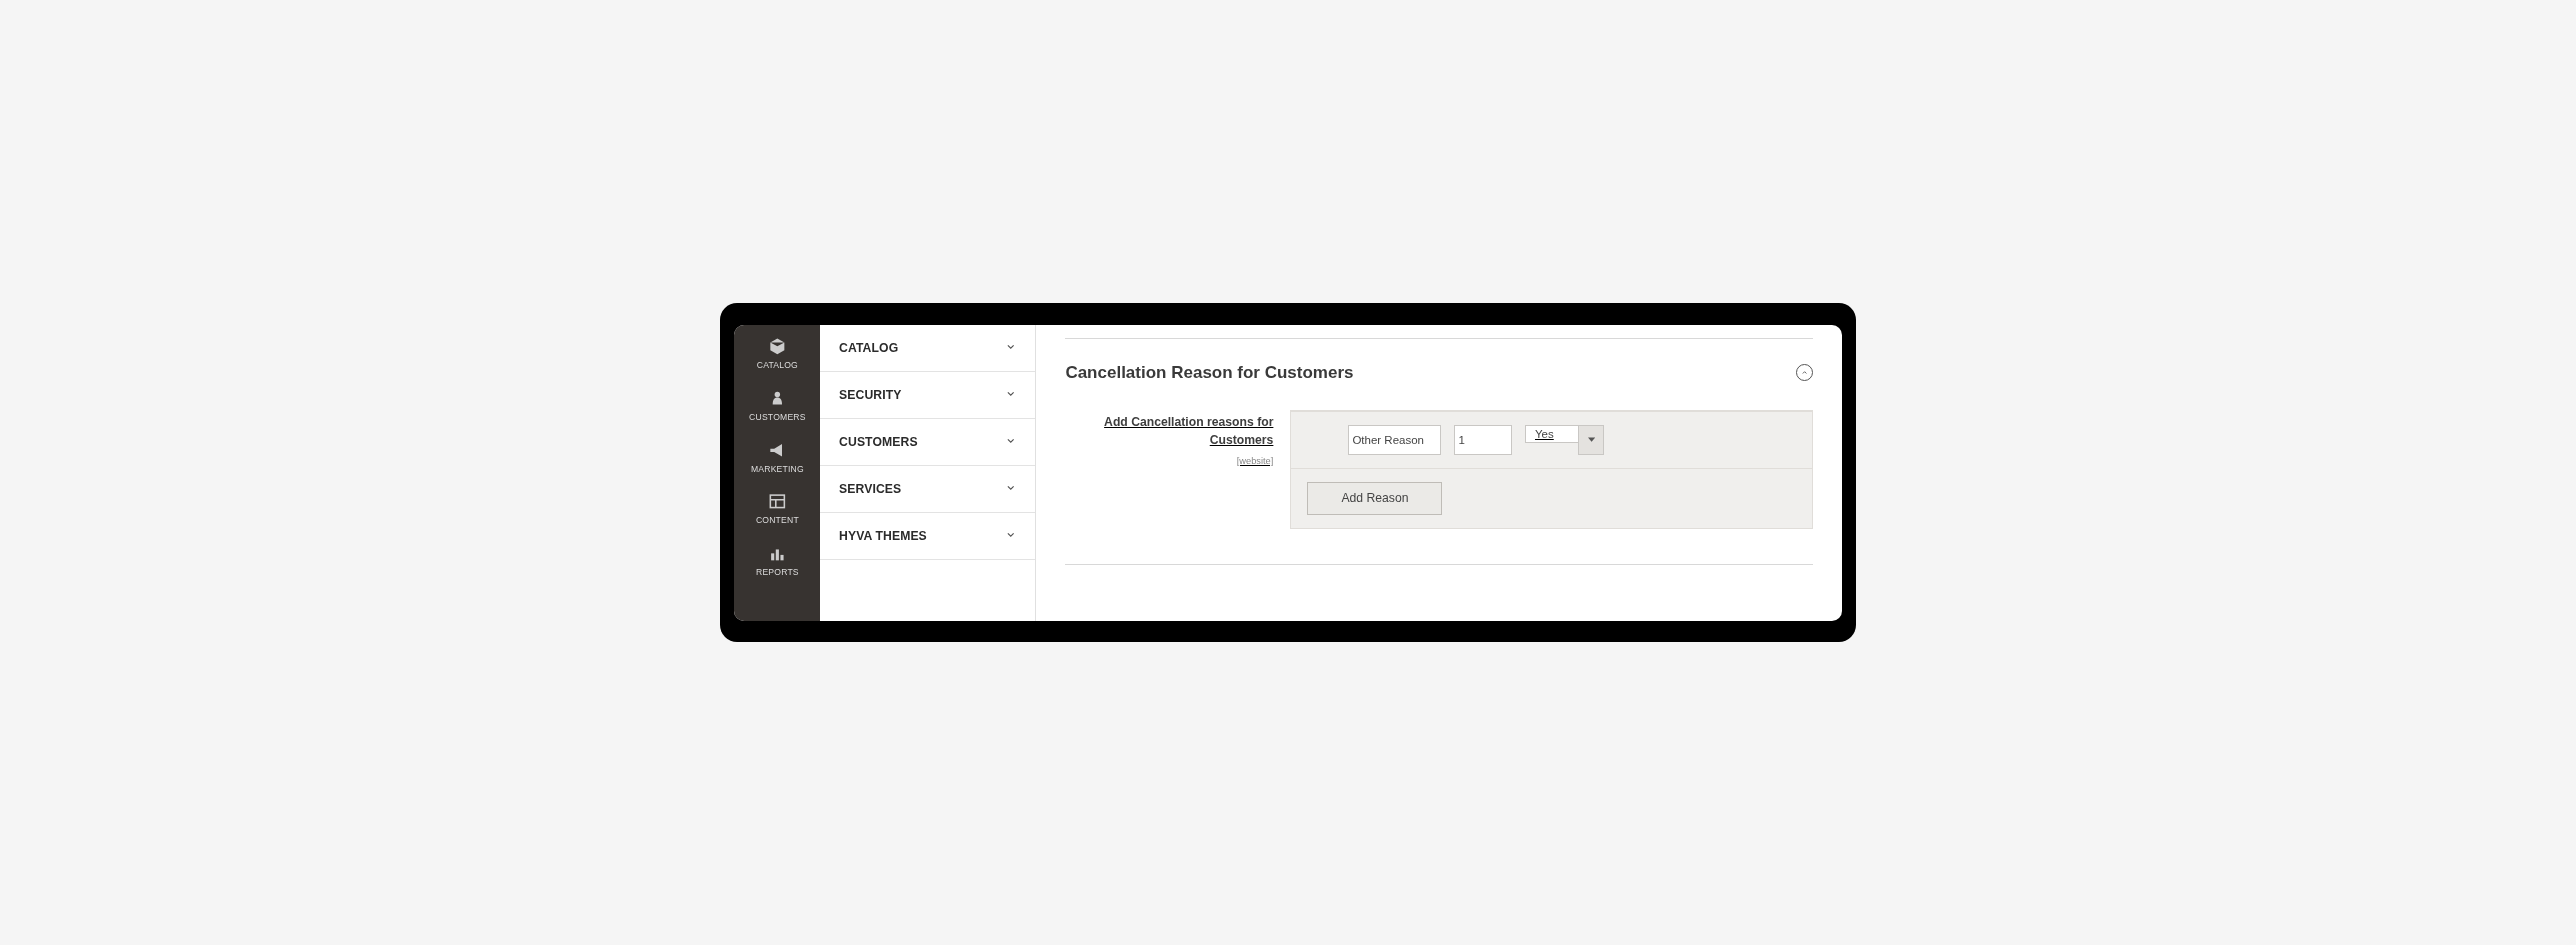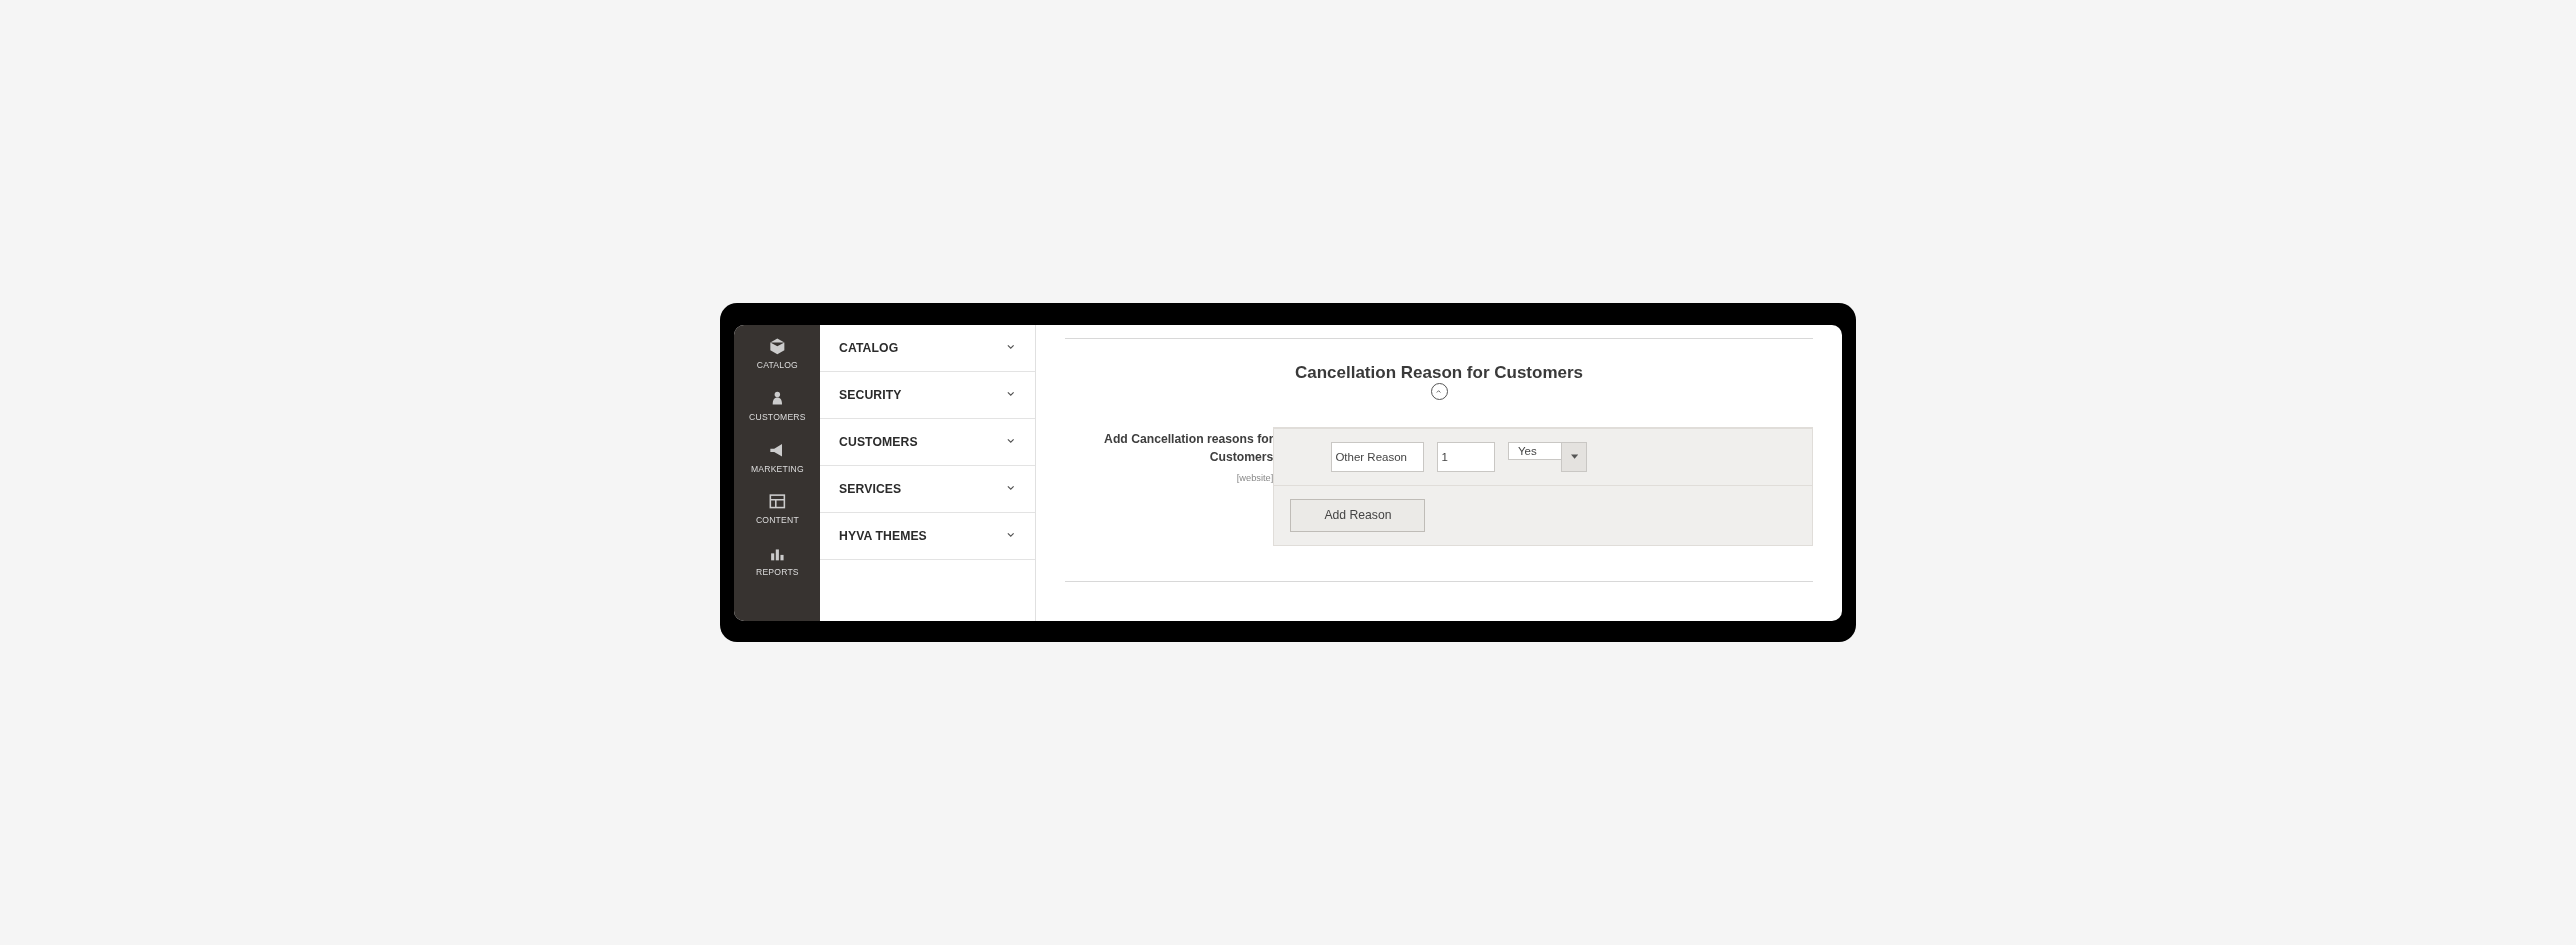--- a/index.html
+++ b/index.html
@@ -84,38 +84,39 @@
     .divider-top {
       border-bottom: 0.7px solid #d8d8d8;
       margin-bottom: 24.4px;
       margin-top: 13px;
     }
     .section-header {
       display: flex;
       align-items: center;
       justify-content: space-between;
       margin-bottom: 27px;
-      flex-direction: column;
     }
     .section-title {
       font-size: 17px;
       font-weight: 600;
       color: #3a3a3a;
     }
     .collapse-btn {
       width: 17px; height: 17px;
       border: 1.1px solid #555;
       border-radius: 50%;
       display: flex; align-items: center; justify-content: center;
       cursor: pointer;
     }
     .collapse-btn svg { width: 7.2px; height: 7.2px; stroke: #555; }
     .form-row {
       display: flex;
       align-items: flex-start;
+      gap: 17px;
+      text-decoration: underline;
     }
     .form-label-col {
       width: 208px;
       text-align: right;
       padding-top: 2.9px;
     }
     .form-label {
       font-size: 12.2px;
       font-weight: 600;
       color: #3e3e3e;

